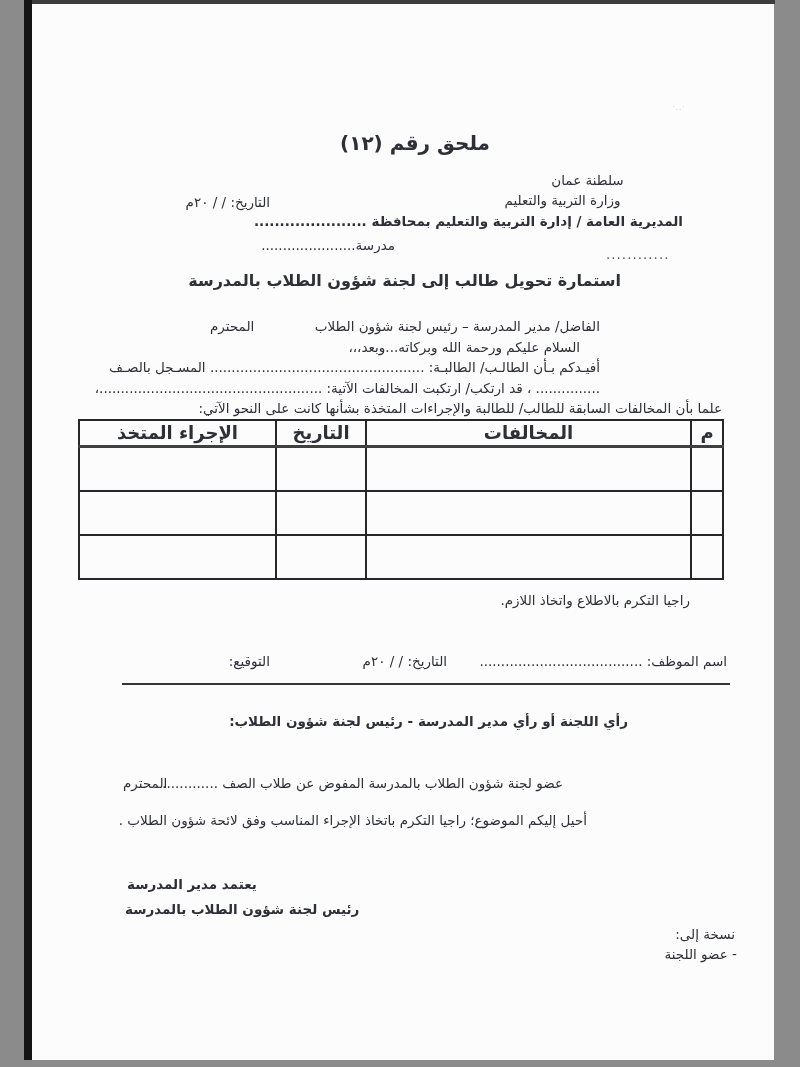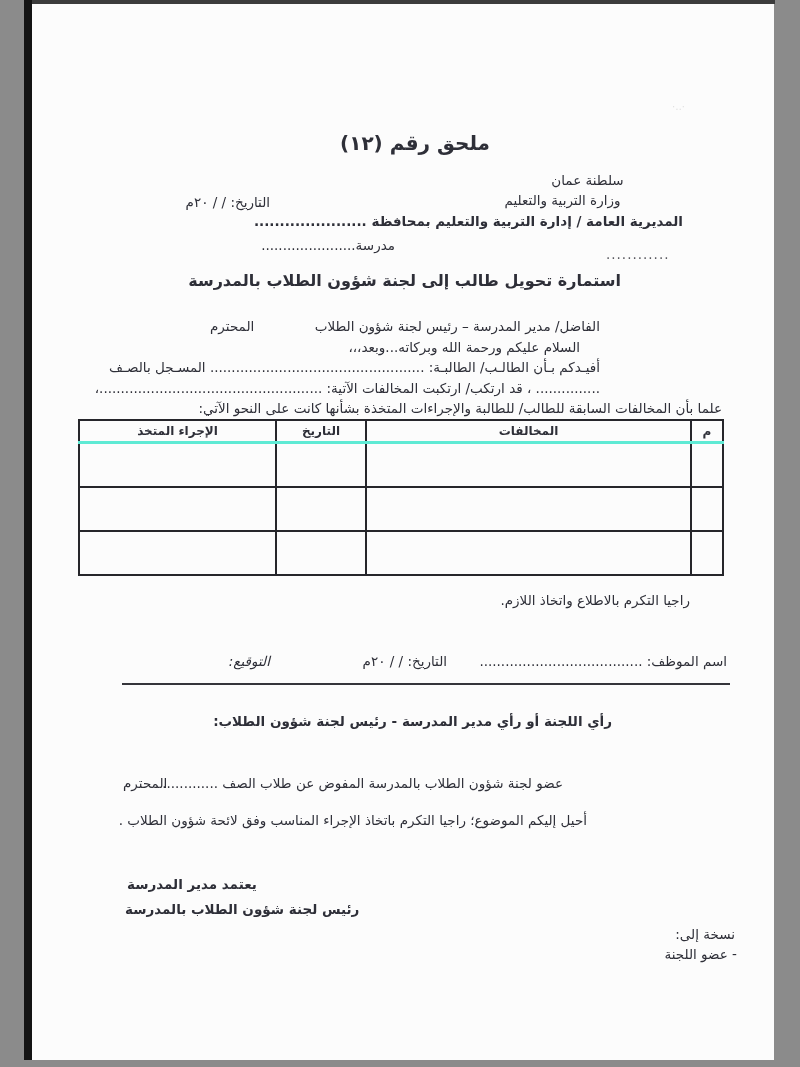--- a/index.html
+++ b/index.html
@@ -22,22 +22,22 @@
   .t16{font-size:16px;}
   table.vtable{
     position:absolute;left:78px;top:419px;width:644px;
     border-collapse:collapse;table-layout:fixed;direction:rtl;
     background:transparent;
   }
   table.vtable th,table.vtable td{
     border:2px solid #26262b;padding:0 4px;
   }
   table.vtable th{
-    font-weight:bold;font-size:12px;height:20px;text-align:center;
-    border-bottom:3px solid #5eead4;
+    font-weight:bold;font-size:18px;height:20px;text-align:center;
+    border-bottom:3px solid #404040;
   }
   table.vtable td{height:42px;}
   .divider{position:absolute;left:122px;top:683px;width:608px;height:2px;background:#35353b;}
   .faint{color:#e0e0e0;font-size:10px;}
   .stray{color:#5a5a60;letter-spacing:1px;}
 </style>
 </head>
 <body>
 
 <div class="canvas">
@@ -101,25 +101,25 @@
         <td></td>
         <td></td>
       </tr>
     </tbody>
   </table>
 
   <div class="abs" style="right:110px;top:591px;">راجيا التكرم بالاطلاع واتخاذ اللازم.</div>
 
   <div class="abs" style="right:73px;top:652px;">اسم الموظف: ......................................</div>
   <div class="abs" style="right:353px;top:652px;">التاريخ:  /  /  ٢٠م</div>
-  <div class="abs" style="right:530px;top:652px;font-style:italic;">التوقيع:</div>
+  <div class="abs" style="right:530px;top:652px;">التوقيع:</div>
 
   <div class="divider"></div>
 
-  <div class="abs bold" style="right:188px;top:712px;">رأي اللجنة أو رأي مدير المدرسة - رئيس لجنة شؤون الطلاب:</div>
+  <div class="abs bold" style="right:172px;top:712px;">رأي اللجنة أو رأي مدير المدرسة - رئيس لجنة شؤون الطلاب:</div>
   <div class="abs" style="right:237px;top:774px;">عضو لجنة شؤون الطلاب بالمدرسة المفوض عن طلاب  الصف .............</div>
   <div class="abs" style="left:123px;top:774px;">المحترم</div>
   <div class="abs" style="right:213px;top:811px;">أحيل إليكم الموضوع؛ راجيا التكرم باتخاذ الإجراء المناسب وفق لائحة شؤون الطلاب .</div>
 
   <div class="abs bold" style="left:127px;top:875px;">يعتمد مدير المدرسة</div>
   <div class="abs bold" style="left:125px;top:900px;">رئيس لجنة شؤون الطلاب بالمدرسة</div>
 
   <div class="abs" style="right:65px;top:925px;">نسخة إلى:</div>
   <div class="abs" style="right:63px;top:945px;margin-left:31px;">- عضو اللجنة</div>
 

